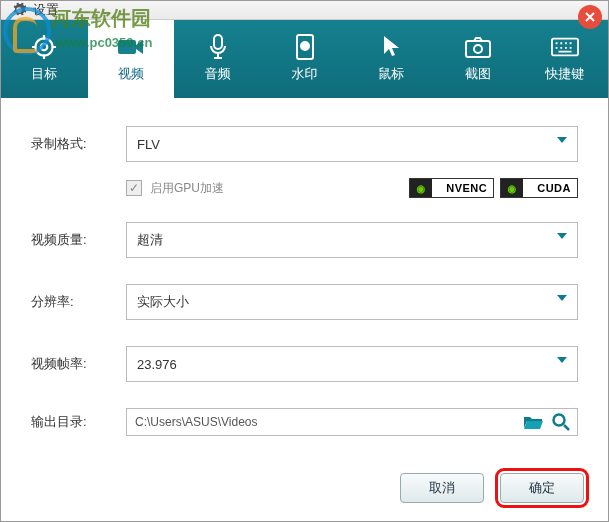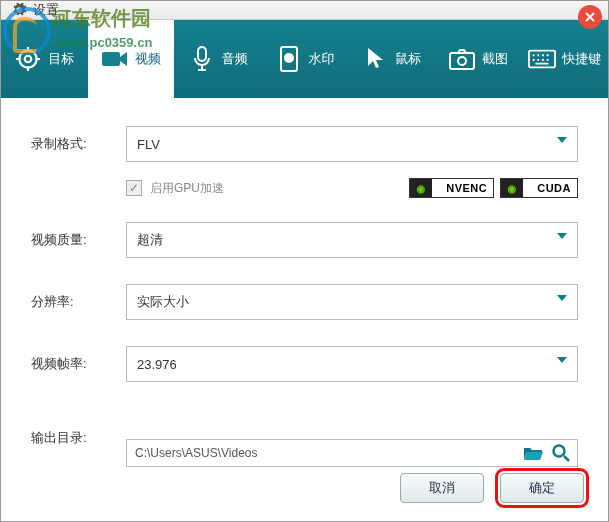--- a/index.html
+++ b/index.html
@@ -10,40 +10,40 @@
 .titlebar .title { font-size: 13px; color: #333; }
 .close-btn { position: absolute; right: 6px; top: 4px; width: 24px; height: 24px; border-radius: 50%; background: #e74c3c; color: #fff; display: flex; align-items: center; justify-content: center; font-size: 14px; font-weight: bold; cursor: pointer; }
 
 .watermark { position: absolute; top: 4px; left: 0; width: 180px; height: 55px; opacity: 0.75; pointer-events: none; z-index: 10; }
 .watermark .logo { width: 48px; height: 48px; border: 4px solid #0a8bd6; border-radius: 50%; position: absolute; left: 2px; top: 2px; }
 .watermark .logo::before { content: ""; position: absolute; left: 6px; top: 6px; width: 20px; height: 28px; border: 4px solid #f5a623; border-radius: 10px 10px 4px 4px; border-right: none; }
 .watermark .txt1 { position: absolute; left: 50px; top: 0; font-size: 20px; font-weight: bold; color: #4d7c0f; }
 .watermark .txt2 { position: absolute; left: 55px; top: 30px; font-size: 13px; font-weight: bold; color: #15803d; }
 
 .tabbar { height: 78px; background: linear-gradient(#15808f,#0f6c7a); display: flex; }
-.tab { flex: 1; display: flex; flex-direction: row; align-items: center; justify-content: center; color: #fff; font-size: 13px; cursor: pointer; gap: 6px; }
+.tab { flex: 1; display: flex; flex-direction: column; align-items: center; justify-content: center; color: #fff; font-size: 13px; cursor: pointer; gap: 6px; }
 .tab.active { background: #fff; color: #168; }
 .tab .ticon { width: 28px; height: 24px; display: flex; align-items: center; justify-content: center; }
 
 .content { padding: 28px 30px 10px 30px; }
 .row { display: flex; align-items: center; margin-bottom: 26px; min-height: 30px; }
 .row .lbl { width: 95px; font-size: 13px; color: #333; }
 .select { flex: 1; height: 36px; border: 1px solid #bbb; background: #fff; display: flex; align-items: center; padding: 0 10px; font-size: 13px; color: #333; position: relative; cursor: pointer; }
 .select .caret { position: absolute; right: 10px; top: 10px; width: 0; height: 0; border-left: 5px solid transparent; border-right: 5px solid transparent; border-top: 6px solid #0f7c8c; }
 .gpu-row { display: flex; align-items: center; margin: -10px 0 24px 95px; gap: 8px; }
 .chk { width: 16px; height: 16px; border: 1px solid #aaa; background: #eee; display: inline-flex; align-items: center; justify-content: center; color: #888; font-size: 12px; }
 .gpu-row .gputxt { font-size: 12px; color: #888; }
 .badge { margin-left: auto; display: flex; gap: 6px; }
 .bd { height: 20px; border: 1px solid #333; display: flex; align-items: center; font-size: 11px; font-weight: bold; letter-spacing: 0.5px; }
 .bd .blk { width: 22px; height: 100%; background: #222; color: #6c0; display: flex; align-items: center; justify-content: center; font-size: 10px; }
 .bd .wtxt { padding: 0 6px; background: #fff; height: 100%; display: flex; align-items: center; margin-left: 8px; }
 
 .path-row { display: flex; align-items: center; margin-bottom: 10px; }
 .path-row .lbl { width: 95px; font-size: 13px; color: #333; }
-.path-input { flex: 1; height: 28px; border: 1px solid #bbb; display: flex; align-items: center; padding: 0 8px; font-size: 12px; color: #555; position: relative; margin-top: 31px; }
+.path-input { flex: 1; height: 28px; border: 1px solid #bbb; display: flex; align-items: center; padding: 0 8px; font-size: 12px; color: #555; position: relative; }
 .path-icons { position: absolute; right: 6px; display: flex; gap: 8px; }
 .pico { width: 20px; height: 20px; color: #0f7c8c; display: flex; align-items: center; justify-content: center; cursor: pointer; }
 
 .footer { position: absolute; bottom: 18px; right: 24px; display: flex; gap: 16px; }
 .btn { width: 84px; height: 30px; border: 1px solid #9aa; background: linear-gradient(#f8fbfc,#dfe9eb); border-radius: 4px; font-size: 13px; color: #234; display: flex; align-items: center; justify-content: center; cursor: pointer; }
 .btn.primary { outline: 3px solid #e11; outline-offset: 2px; }
 
 svg { display: block; }
 </style>
 </head>

